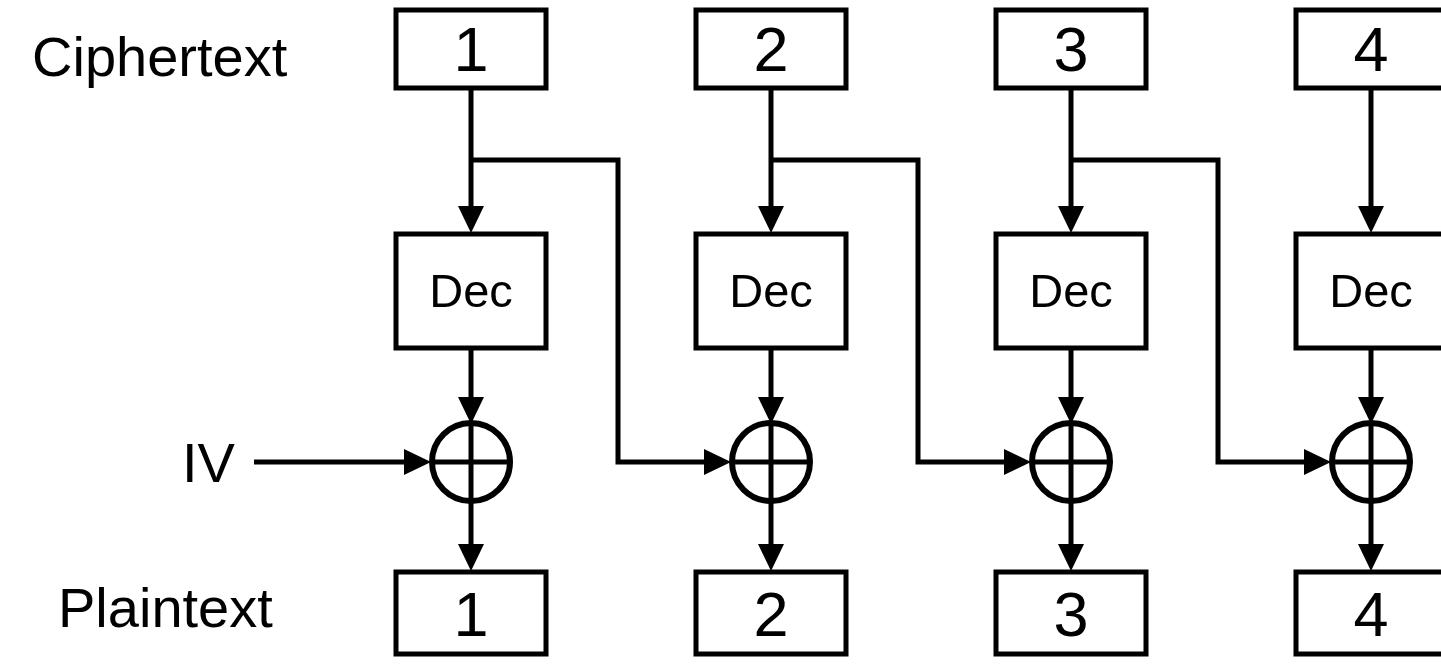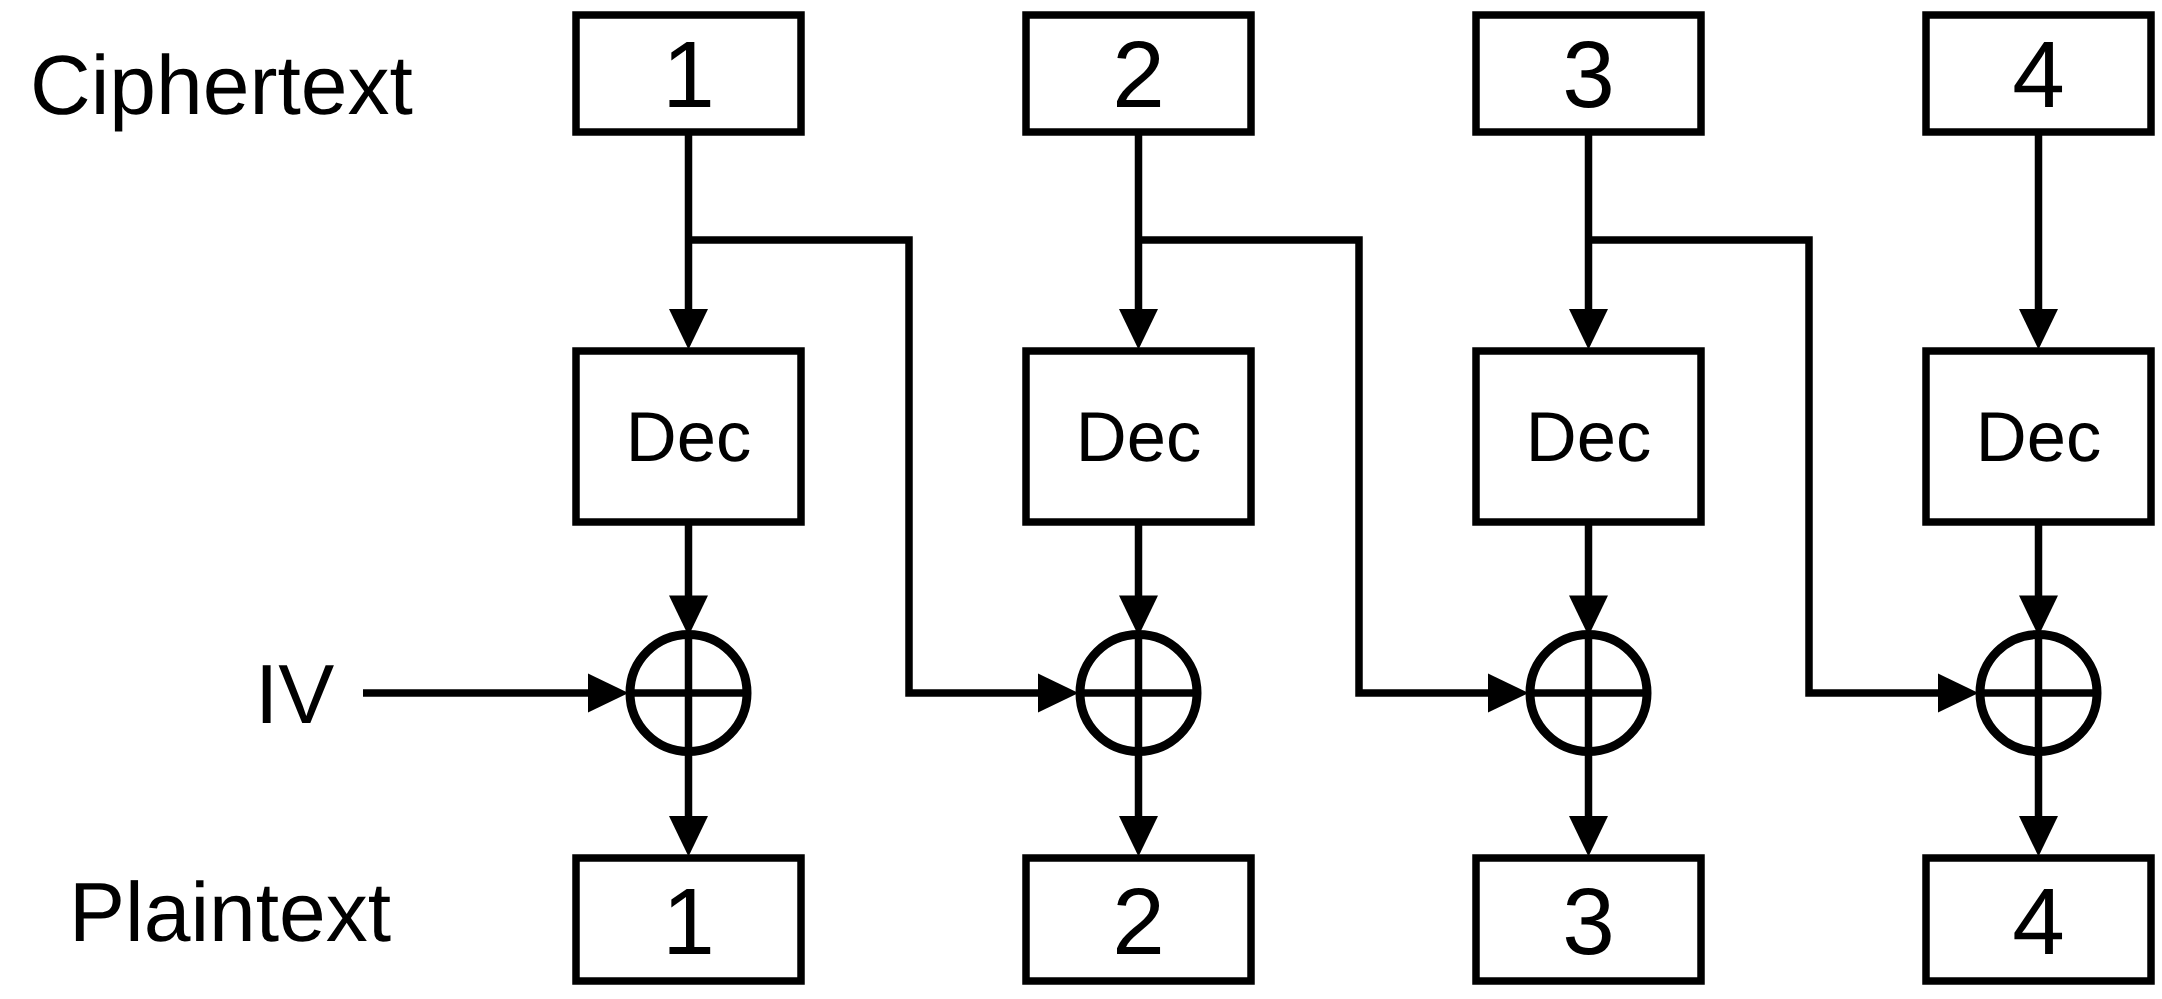--- a/index.html
+++ b/index.html
@@ -1,21 +1,21 @@
 <!DOCTYPE html>
 <html style="--stroke: #000000; --text: #000000; --bg: #ffffff;"><head>
 <meta charset="utf-8">
 <style>
   :root{
     --stroke:#000000;
     --text:#000000;
     --bg:#ffffff;
   }
   html,body{margin:0;padding:0;background:var(--bg);}
-  .stage{width:1204px;height:666px;position:relative;background:var(--bg);}
+  .stage{width:1204px;height:666px;position:relative;background:var(--bg);padding-left:12px;}
   svg{display:block;}
   .box{fill:var(--bg);stroke:var(--stroke);stroke-width:5px;}
   .wire{stroke:var(--stroke);stroke-width:5px;fill:none;}
   .xor-ring{fill:var(--bg);stroke:var(--stroke);stroke-width:6px;}
   .head{fill:var(--stroke);stroke:none;}
   .lbl{font-family:"Liberation Sans",sans-serif;font-size:56px;fill:var(--text);}
   .num{font-family:"Liberation Sans",sans-serif;font-size:63px;fill:var(--text);text-anchor:middle;}
   .dec{font-family:"Liberation Sans",sans-serif;font-size:47px;fill:var(--text);text-anchor:middle;}
 </style>
 </head>

